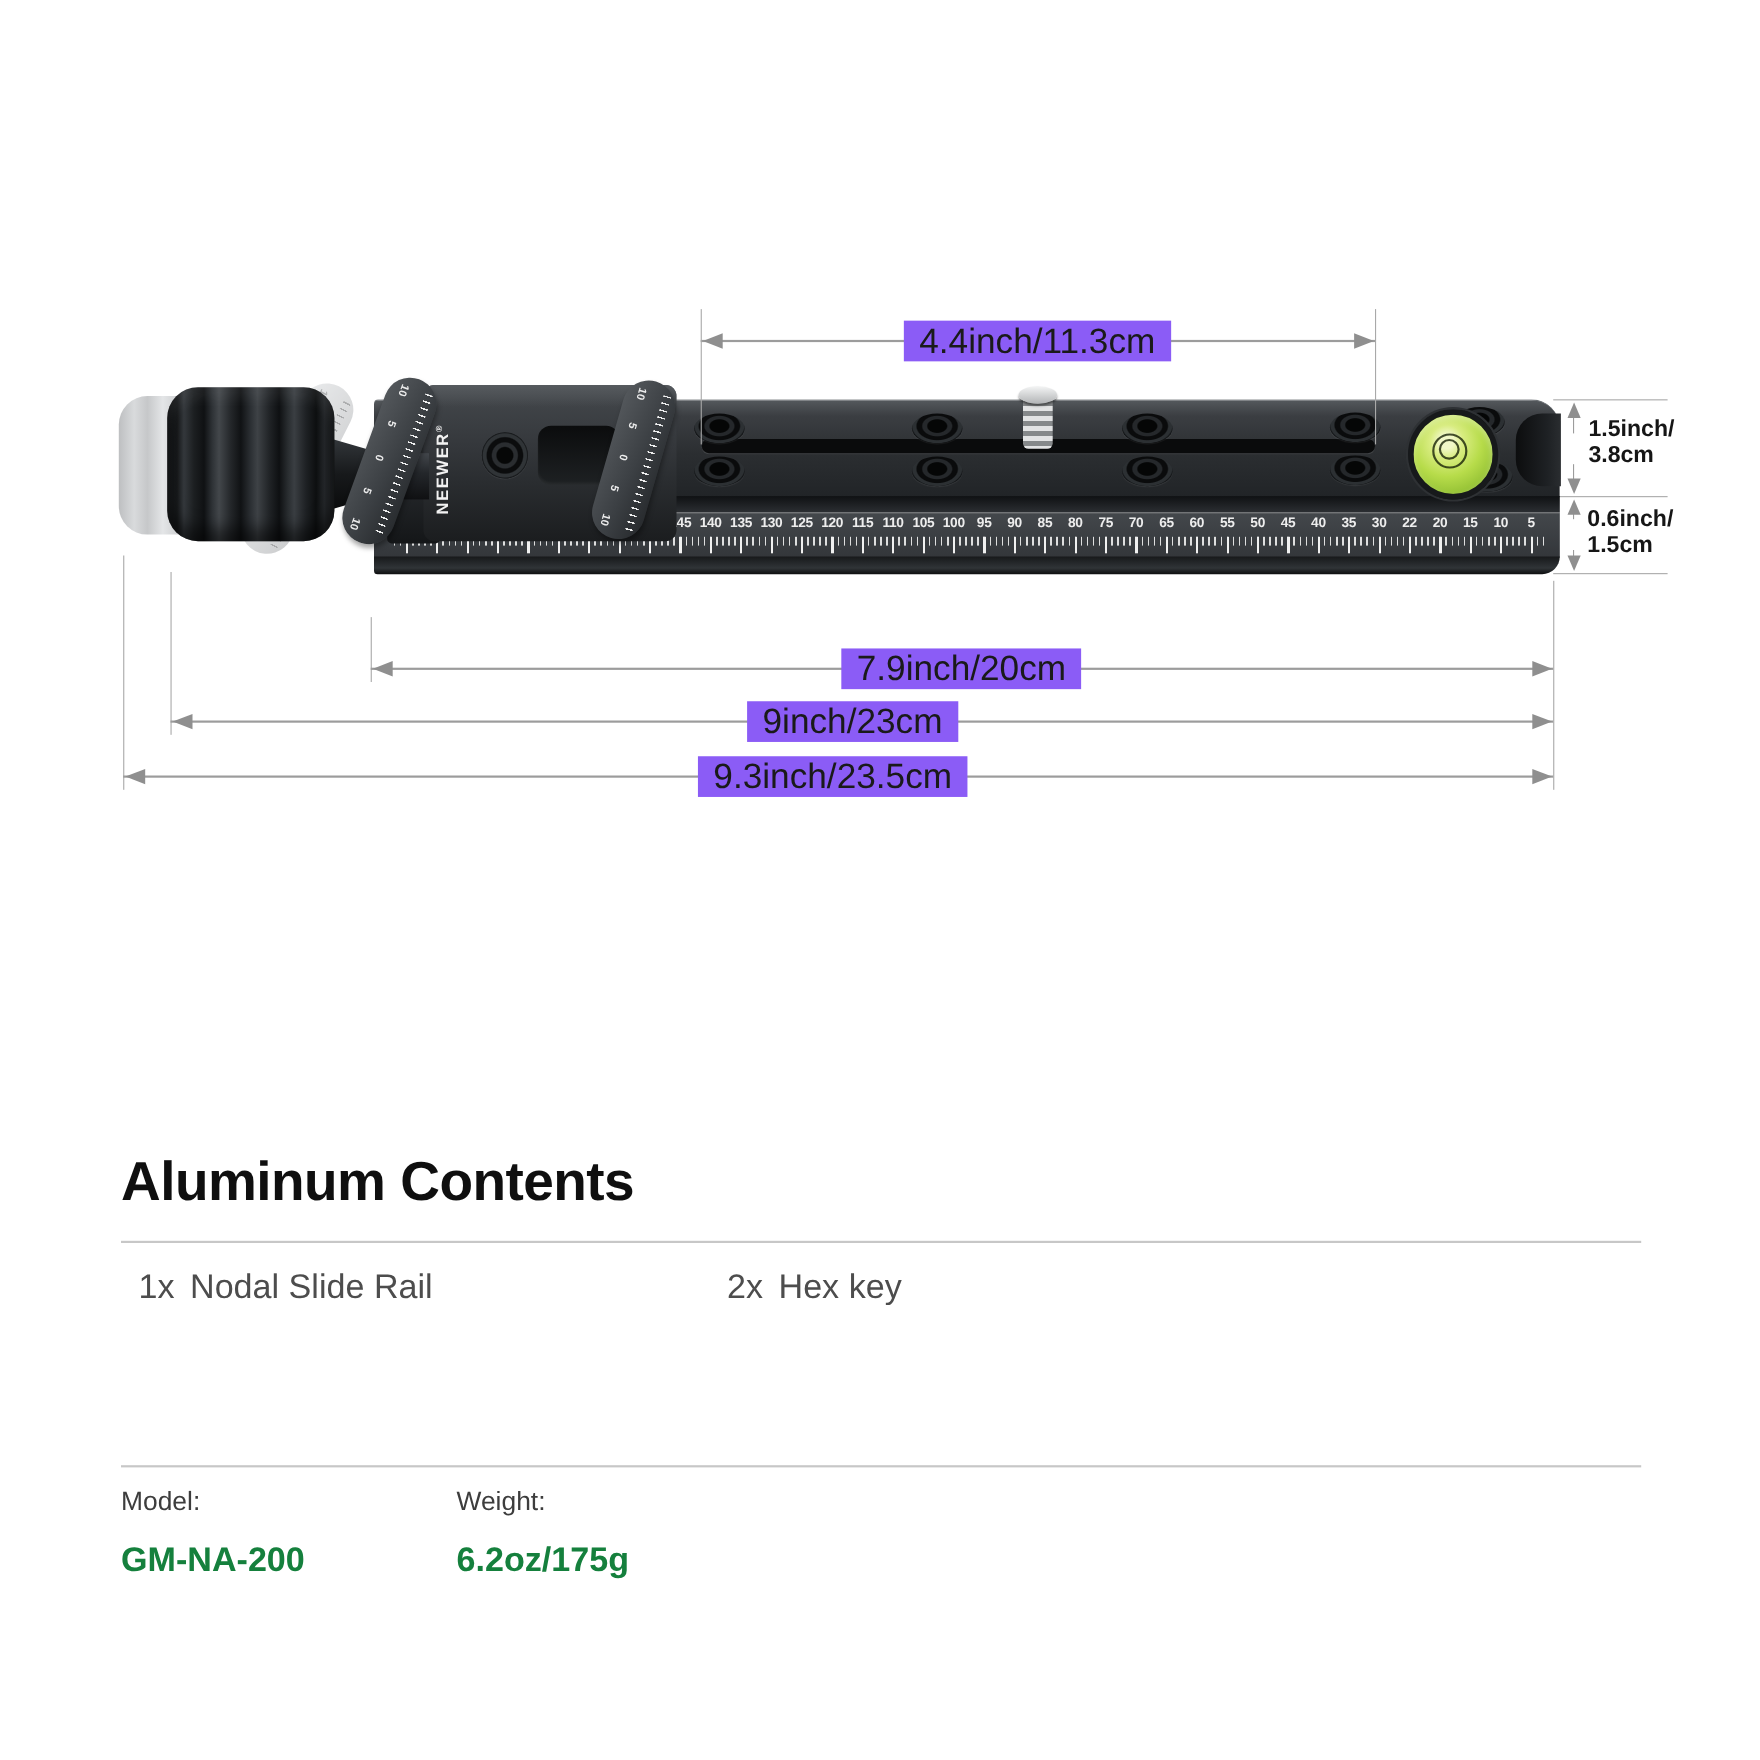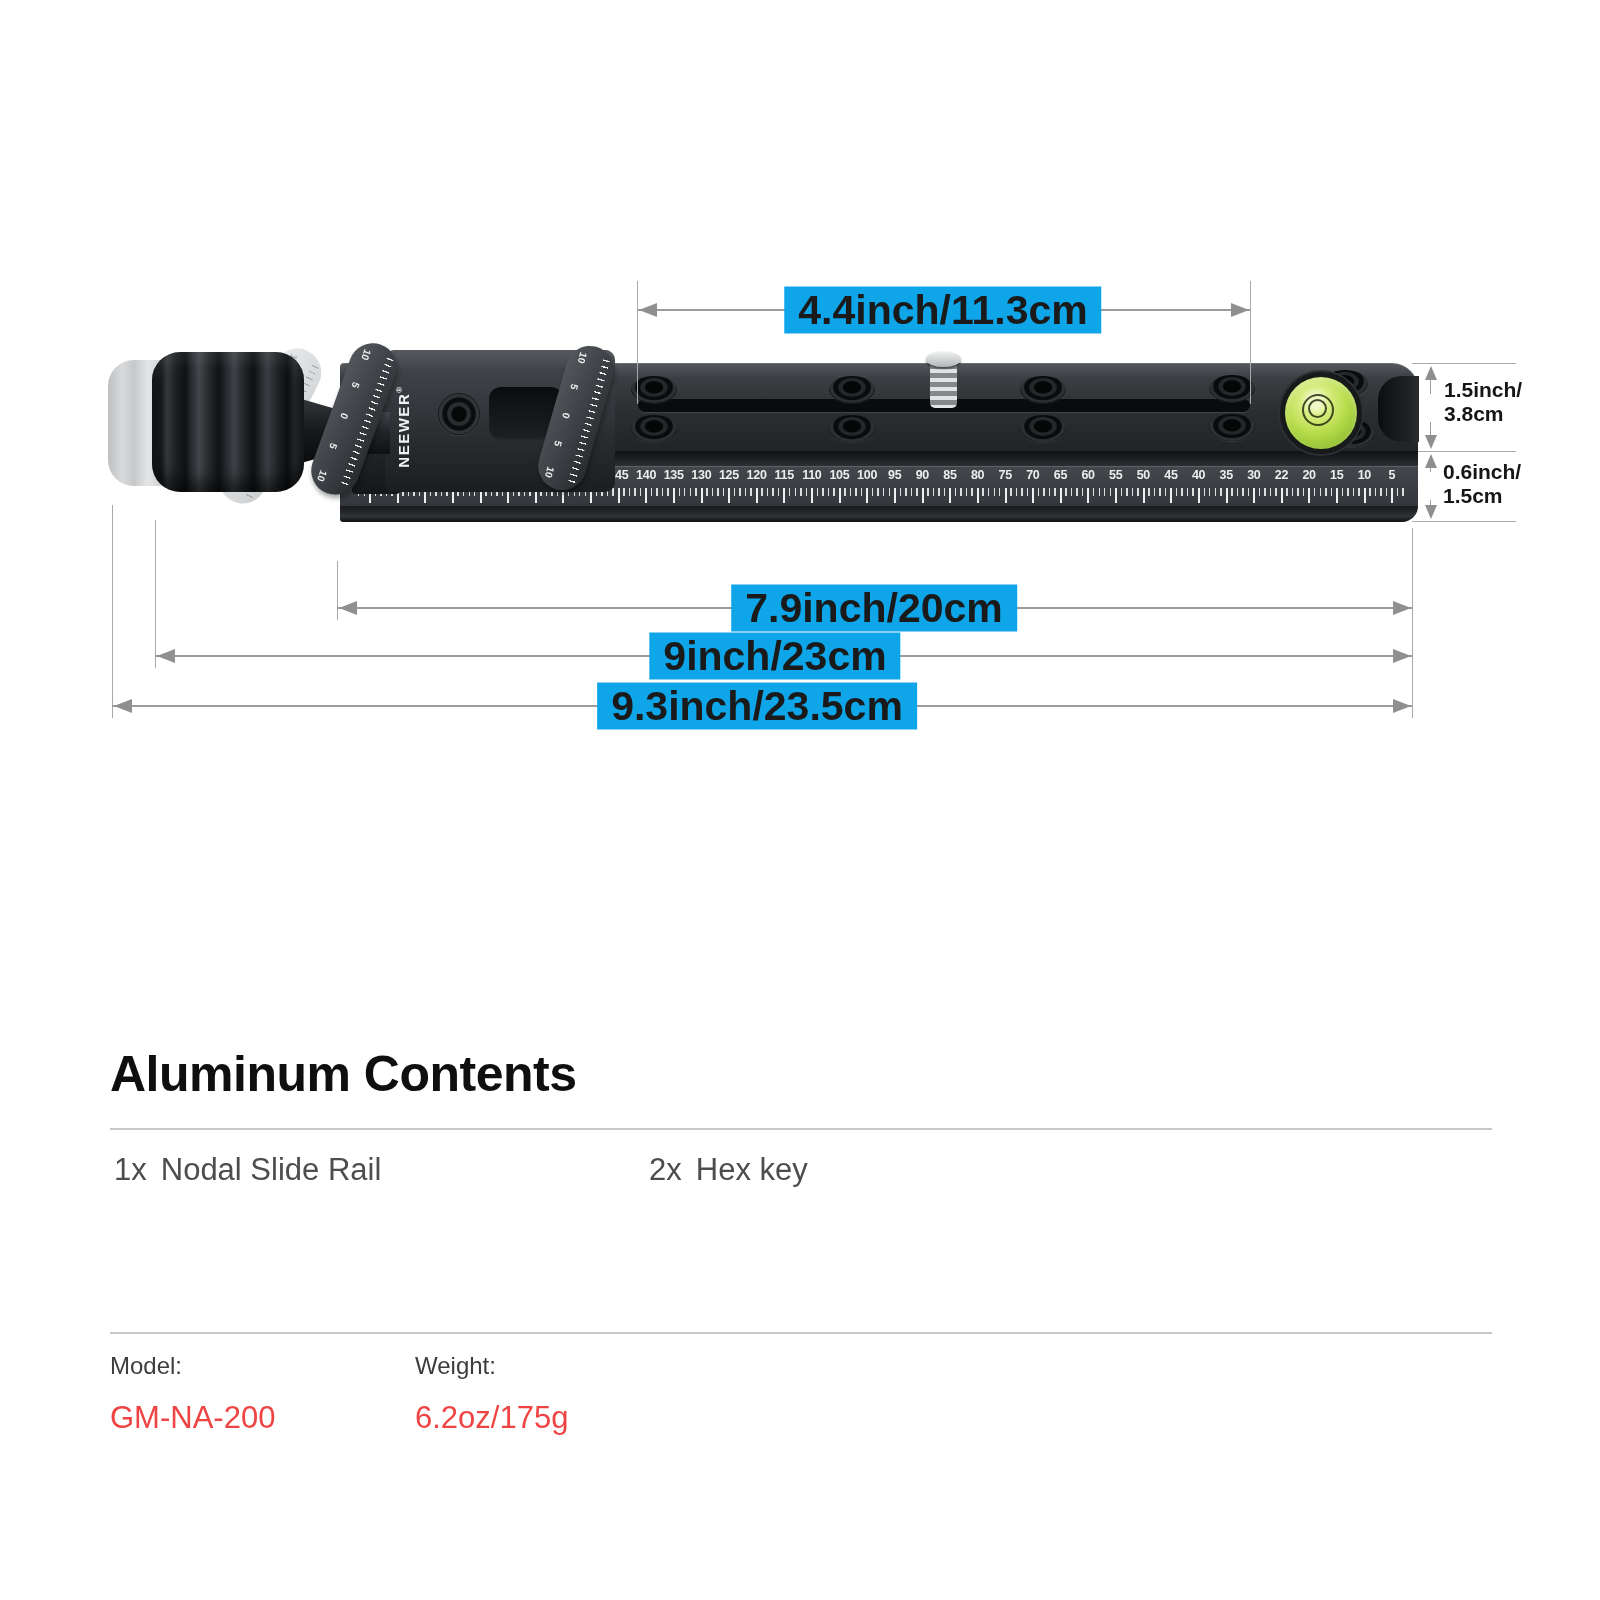--- a/index.html
+++ b/index.html
@@ -2,22 +2,22 @@
 <html><head>
 <meta charset="utf-8">
 <style>
   html,body{margin:0;padding:0;background:#fff;}
   .canvas{position:relative;width:1600px;height:1600px;background:#fff;overflow:hidden;
           font-family:"Liberation Sans",sans-serif;color:#191919;}
   
   .vline{position:absolute;width:1px;background:#a9a9a9;}
   .hline{position:absolute;height:1px;background:#a9a9a9;}
   .dline{position:absolute;height:2px;background:#9c9c9c;}
-  .dimtext{position:absolute;transform:translate(-50%,-50%);background:#0ea5e9;padding:0 14px;
-           font-size:41px;font-weight:700;color:#1a1a1a;white-space:nowrap;z-index:7;}
+  .dimtext{position:absolute;transform:translate(-50%,-50%);background:#8b5cf6;padding:0 14px;
+           font-size:32px;font-weight:400;color:#1a1a1a;white-space:nowrap;z-index:7;}
   .ah{position:absolute;width:0;height:0;border:7px solid transparent;z-index:6;}
   .ah-l{border-right:18px solid #8f8f8f;border-left:0;}
   .ah-r{border-left:18px solid #8f8f8f;border-right:0;}
   .ah-u{border:6px solid transparent;border-bottom:14px solid #8f8f8f;border-top:0;}
   .ah-d{border:6px solid transparent;border-top:14px solid #8f8f8f;border-bottom:0;}
   .sidelabel{position:absolute;font-size:21px;font-weight:700;color:#161616;line-height:24px;
              white-space:nowrap;z-index:7;}
   
   .rail-top{position:absolute;left:340px;top:363px;width:1078px;height:88px;z-index:2;
             background:linear-gradient(180deg,#54585c 0%,#3b3e42 16%,#2b2e31 55%,#212427 100%);
@@ -89,33 +89,33 @@
   .bubble{position:absolute;left:1280px;top:372px;width:72px;height:72px;border-radius:50%;z-index:5;
         border:5px solid #17191b;box-shadow:0 0 0 2px #2e3134,inset 0 3px 6px rgba(255,255,255,.38);
         background:radial-gradient(circle at 42% 34%,#f1f8c8 0 10%,#d8ec80 24%,#b7dc4a 50%,#98c437 74%,#7fa92c 100%);}
   .bubble-vial{position:absolute;left:17px;top:17px;width:28px;height:28px;border-radius:50%;
         border:2.5px solid rgba(24,34,8,.8);}
   .bubble-in{position:absolute;left:23px;top:22px;width:15px;height:15px;border-radius:50%;
         border:2px solid rgba(24,34,8,.8);}
   
   .h1{position:absolute;font-size:50px;font-weight:800;color:#0f0f0f;letter-spacing:-0.5px;}
   .divider{position:absolute;left:110px;width:1382px;height:2px;background:#c7c7c7;}
-  .pkg-row{position:absolute;left:4px;top:1152px;width:1381px;height:40px;}
+  .pkg-row{position:absolute;left:16px;top:1152px;width:1381px;height:40px;}
   .pkg-item{position:absolute;font-size:31px;font-weight:400;color:#4d4d4d;white-space:nowrap;}
   .pkg-item:nth-child(1){left:110px;}
   .pkg-item:nth-child(2){left:645px;}
   .pkg-item .qty{margin-right:14px;}
   .spec-row{position:absolute;left:0;top:1352px;width:1600px;height:200px;}
   .spec-col{position:absolute;top:0;}
   .spec-col:nth-child(1){left:110px;}
   .spec-col:nth-child(2){left:415px;}
   .spec-col:nth-child(3){left:810px;}
   .spec-col:nth-child(4){left:1270px;}
   .spec-label{font-size:24px;font-weight:400;color:#3d3d3d;margin:0 0 14px 0;}
-  .spec-value{font-size:31px;font-weight:400;color:#ef4444;line-height:47px;margin:0;white-space:nowrap;}
+  .spec-value{font-size:31px;font-weight:700;color:#15803d;line-height:47px;margin:0;white-space:nowrap;}
 </style>
 </head>
 <body>
 
 <div class="canvas">
 
   <div class="vline" style="left:637px;top:281px;height:123px;z-index:6;"></div>
   <div class="vline" style="left:1250px;top:281px;height:123px;z-index:6;"></div>
   <div class="dline" style="left:637px;top:309px;width:613px;"></div>
   <div class="ah ah-l" style="left:639px;top:303px;"></div>

